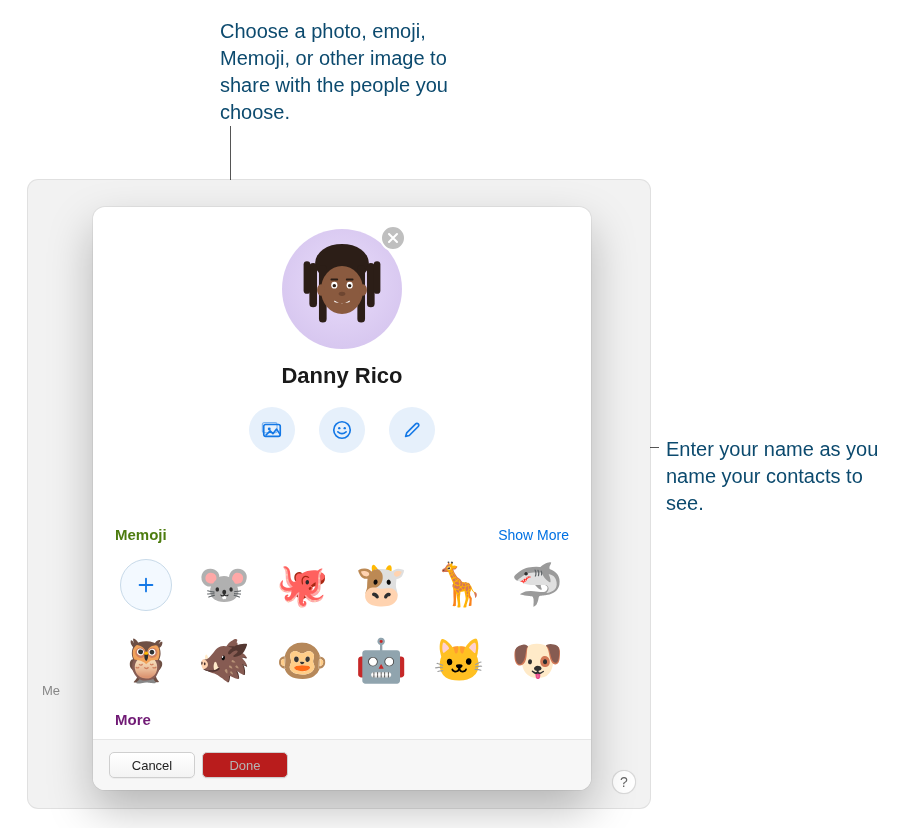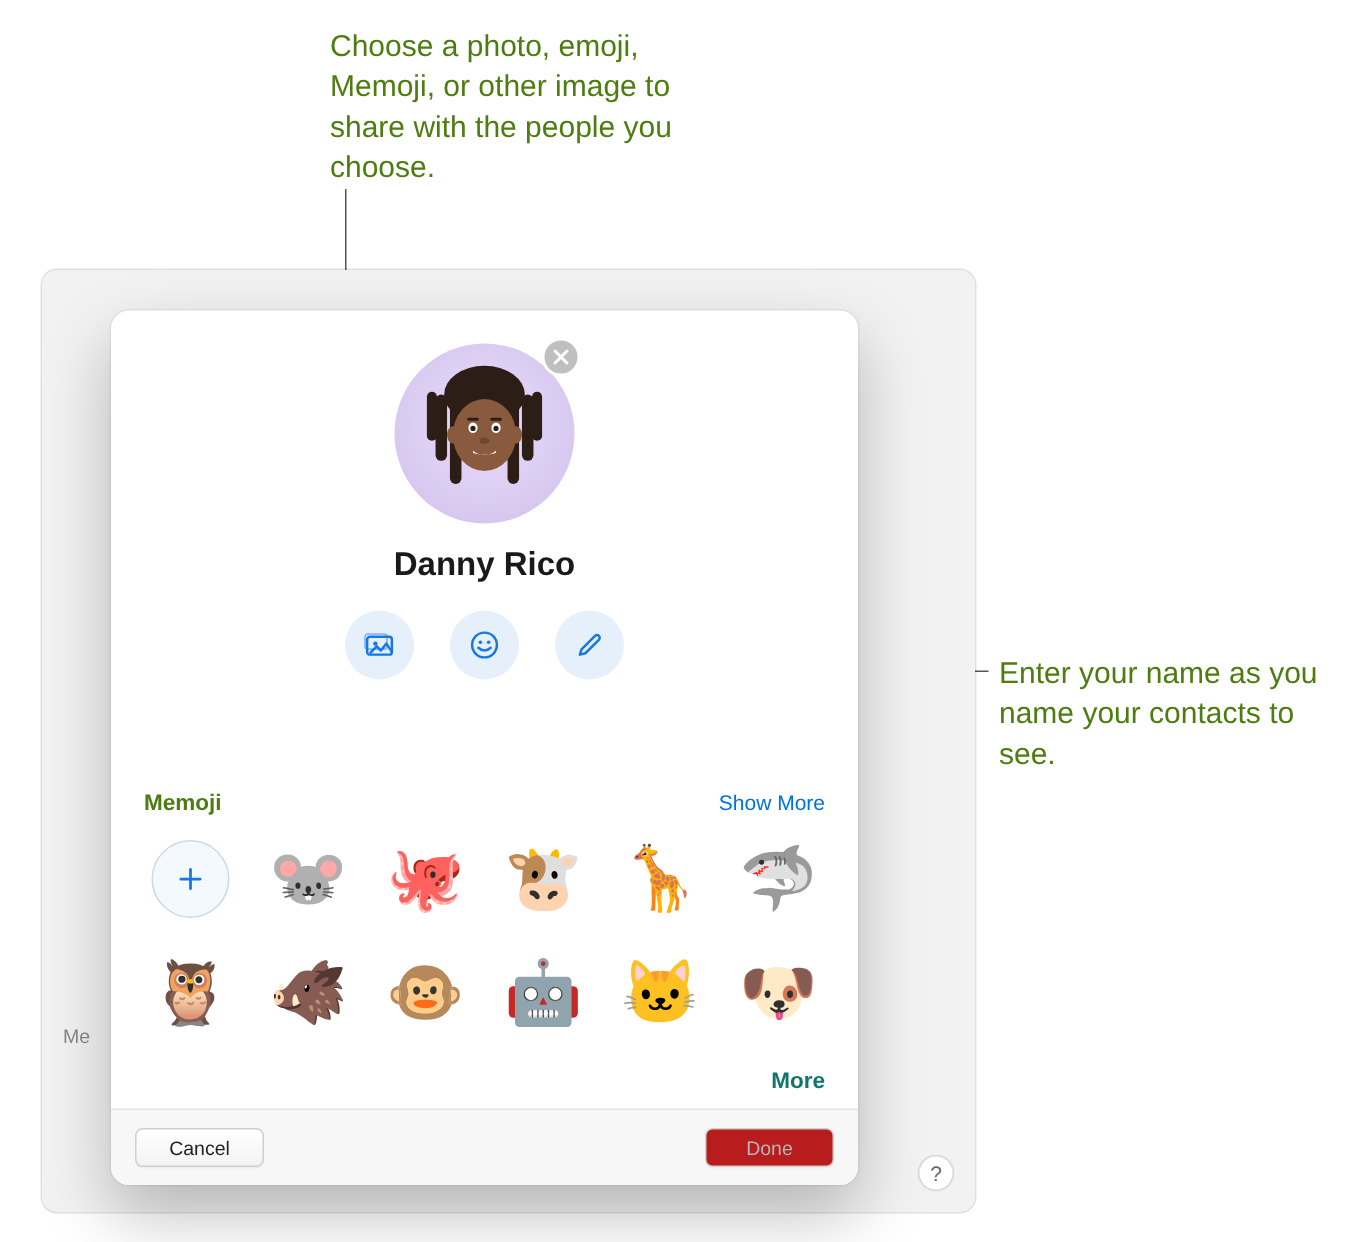--- a/index.html
+++ b/index.html
@@ -10,21 +10,21 @@
       height: 828px;
       position: relative;
       color: #333;
     }
 
     
     .callout {
       position: absolute;
       font-size: 20px;
       line-height: 1.35;
-      color: #4d7c0f;
+      color: #0c4a6e;
     }
     .callout-top {
       left: 220px;
       top: 18px;
       width: 260px;
     }
     .callout-right {
       left: 666px;
       top: 436px;
       width: 230px;
@@ -100,21 +100,21 @@
       left: 14px;
       bottom: 110px;
       font-size: 13px;
       color: #888;
       text-align: center;
     }
 
     
     .dialog {
       position: absolute;
-      left: 74px;
+      left: 93px;
       top: 207px;
       width: 498px;
       height: 583px;
       background: #fff;
       border-radius: 12px;
       box-shadow: 0 20px 45px rgba(0,0,0,0.25), 0 0 0 1px rgba(0,0,0,0.05);
       display: flex;
       flex-direction: column;
       overflow: hidden;
     }
@@ -208,32 +208,31 @@
       border: 1px solid #c8dae9;
       background: #f3f9ff;
       display: flex; align-items: center; justify-content: center;
     }
     .add-circle svg { width: 22px; height: 22px; }
 
     .more-title {
       padding: 20px 22px 0 22px;
       font-size: 15px;
       font-weight: 700;
-      color: #0f766e;
-      text-align: right;
+      color: #701a75;
     }
 
     .dialog-footer {
       margin-top: auto;
       border-top: 1px solid #e6e6e6;
       background: #f7f7f7;
       padding: 12px 16px;
       display: flex;
-      justify-content: space-between;
-      gap: 18px;
+      justify-content: flex-start;
+      gap: 7px;
     }
     .mac-btn {
       min-width: 86px;
       height: 26px;
       padding: 0 16px;
       border-radius: 5px;
       border: 1px solid #cfcfcf;
       background: linear-gradient(#ffffff,#f3f3f3);
       font-size: 13px;
       color: #222;

